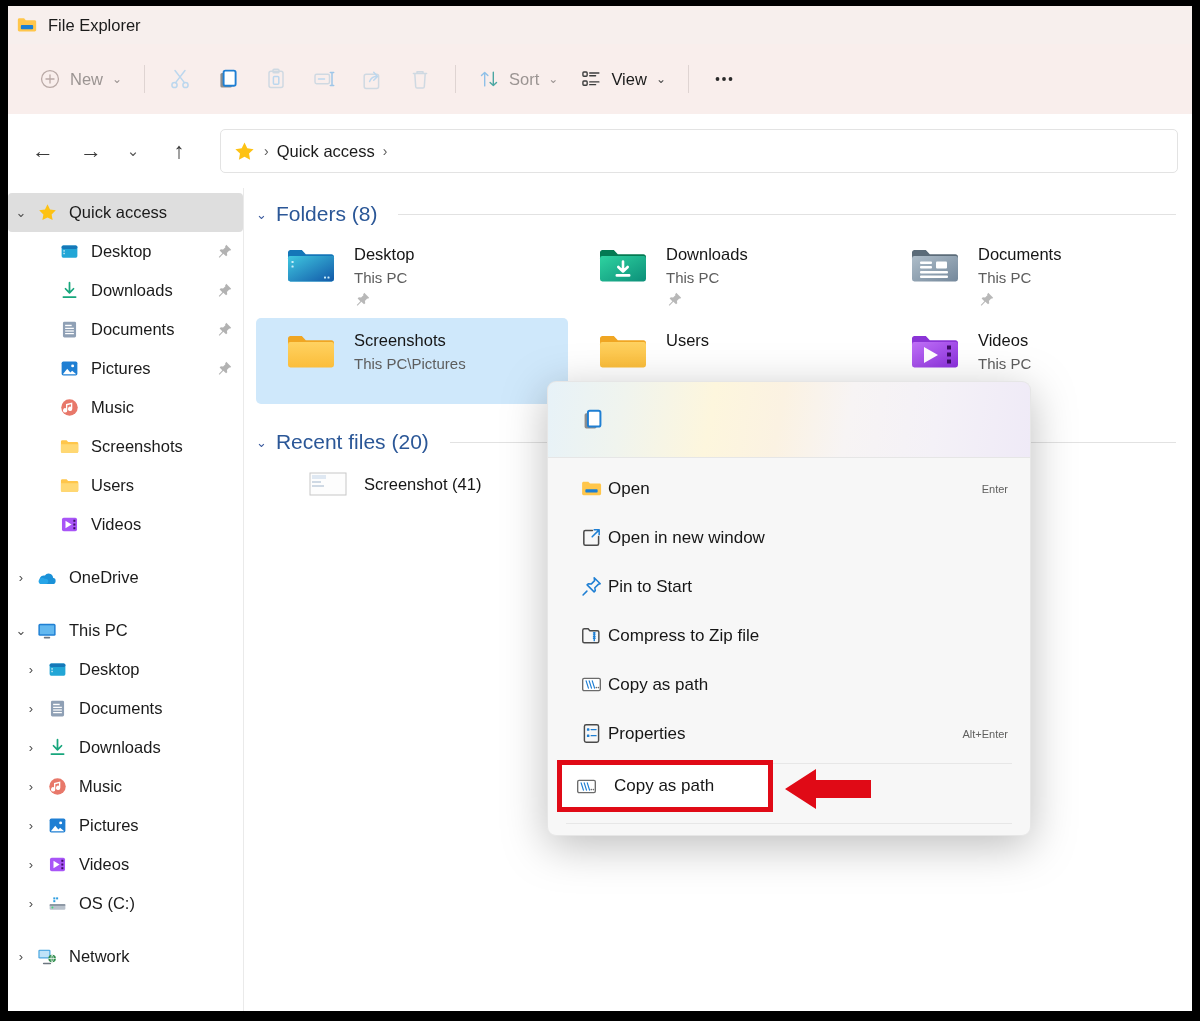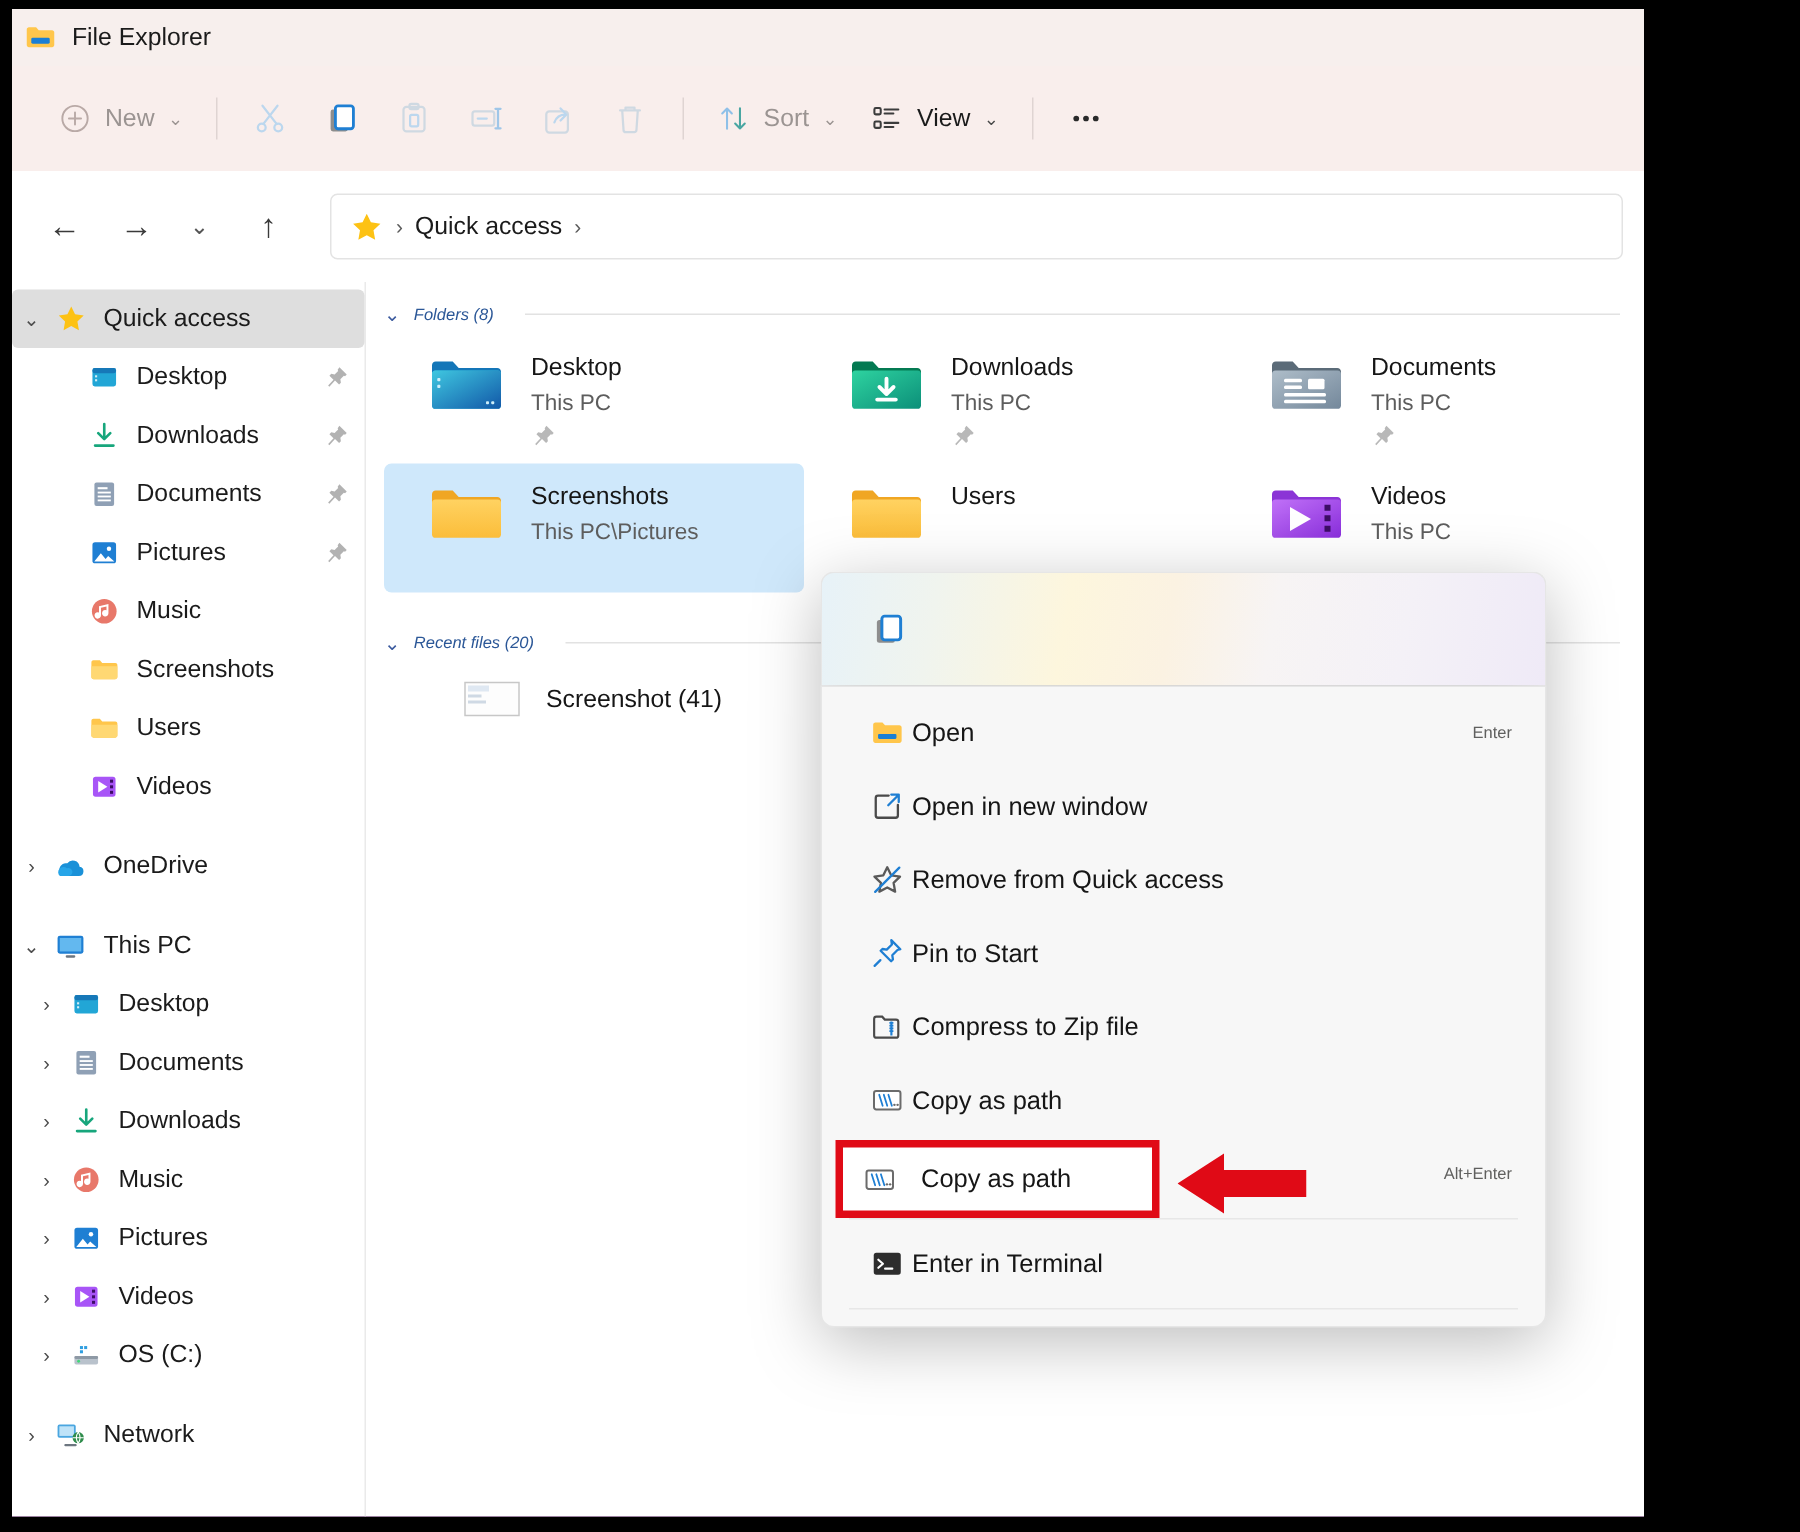--- a/index.html
+++ b/index.html
@@ -8,22 +8,22 @@
     font-family: "Liberation Sans", sans-serif;
     background:#000;
     overflow:hidden;
   }
   #root { position:relative; width:1200px; height:1021px; background:#000; }
 
   
   .win {
     position:absolute;
     left:8px; top:6px; right:8px; bottom:10px;
-    width:1088px; height:1005px;
-    background:#f0abfc;
+    width:1184px; height:1005px;
+    background:#a16207;
     overflow:hidden;
   }
 
   
   .titlebar {
     position:absolute; left:0; top:0; width:100%; height:38px;
     background:#f7efed;
     display:flex; align-items:center; gap:10px; padding-left:8px;
   }
   .title-text { font-size:16.5px; color:#1b1b1b; }
@@ -84,21 +84,21 @@
   .sexp { width:26px; text-align:center; font-size:13px; color:#4d4d4d; flex:0 0 26px; }
   .sico { width:26px; height:22px; display:flex; align-items:center; justify-content:center; flex:0 0 26px; margin-right:9px;}
   .slabel { white-space:nowrap; }
   .spin { margin-left:auto; opacity:.65; }
   .indent1 { padding-left:22px; }
   .indent2 { padding-left:10px; }
 
   
   .grp { display:flex; align-items:center; gap:9px; padding-top:14px; padding-bottom:6px; }
   .grp-chev { font-size:13px; color:#3b5a9e; }
-  .grp-label { color:#2b5797; font-size:11px; white-space:nowrap;font-style:italic; }
+  .grp-label { color:#2b5797; font-size:21px; white-space:nowrap; }
   .grp-rule { flex:1; height:1px; background:#e2e2e2; margin-left:12px; margin-right:16px; }
 
   
   .tiles { display:grid; grid-template-columns:repeat(3, 1fr); }
   .tile {
     display:flex; align-items:flex-start; gap:16px;
     height:86px; padding:9px 8px 0 28px; border-radius:5px; cursor:default;
   }
   .tile.sel { background:#cfe8fb; }
   .tile-ico { width:54px; height:50px; flex:0 0 54px; display:flex; align-items:center; justify-content:center; }
@@ -737,30 +737,20 @@
           <svg width="23" height="23" viewBox="0 0 24 24" fill="none" stroke="#4a4a4a" stroke-width="1.6" stroke-linecap="round" stroke-linejoin="round">
             <path d="M13 4.6H5.6A1.6 1.6 0 0 0 4 6.2v12.2a1.6 1.6 0 0 0 1.6 1.6h12.2a1.6 1.6 0 0 0 1.6-1.6V11"></path>
             <path d="M12.7 11.3 20 4M14.8 3.9H20v5.2" stroke="#1f7fd3"></path>
           </svg>
         </span>
         <span class="mi-label">Open in new window</span>
         <span class="mi-accel"></span>
       </div>
 
 
-      <div class="mi">
-        <span class="mi-ico">
-          <svg width="23" height="23" viewBox="0 0 24 24" fill="none" stroke="#5a5a5a" stroke-width="1.6" stroke-linejoin="round">
-            <path d="M12 3.3l2.72 5.62 6.18.88-4.5 4.32 1.08 6.13L12 17.35 6.52 20.25 7.6 14.12 3.1 9.8l6.18-.88z"></path>
-            <path d="M3.6 20.4 20.4 3.6" stroke="#1f7fd3" stroke-linecap="round"></path>
-          </svg>
-        </span>
-        <span class="mi-label">Remove from Quick access</span>
-        <span class="mi-accel"></span>
-      </div>
 
       <div class="mi">
         <span class="mi-ico">
           <svg width="23" height="23" viewBox="0 0 24 24" fill="none" stroke="#1f7fd3" stroke-width="1.6" stroke-linejoin="round" stroke-linecap="round">
             <path d="M14.8 2.9l6.3 6.3-2 .55-3.6 3.6.45 3-1.25 1.25L7.4 10.3 8.65 9.05l3 .45 3.6-3.6z"></path>
             <path d="M7.2 16.8 3.2 20.8"></path>
           </svg>
         </span>
         <span class="mi-label">Pin to Start</span>
         <span class="mi-accel"></span>

